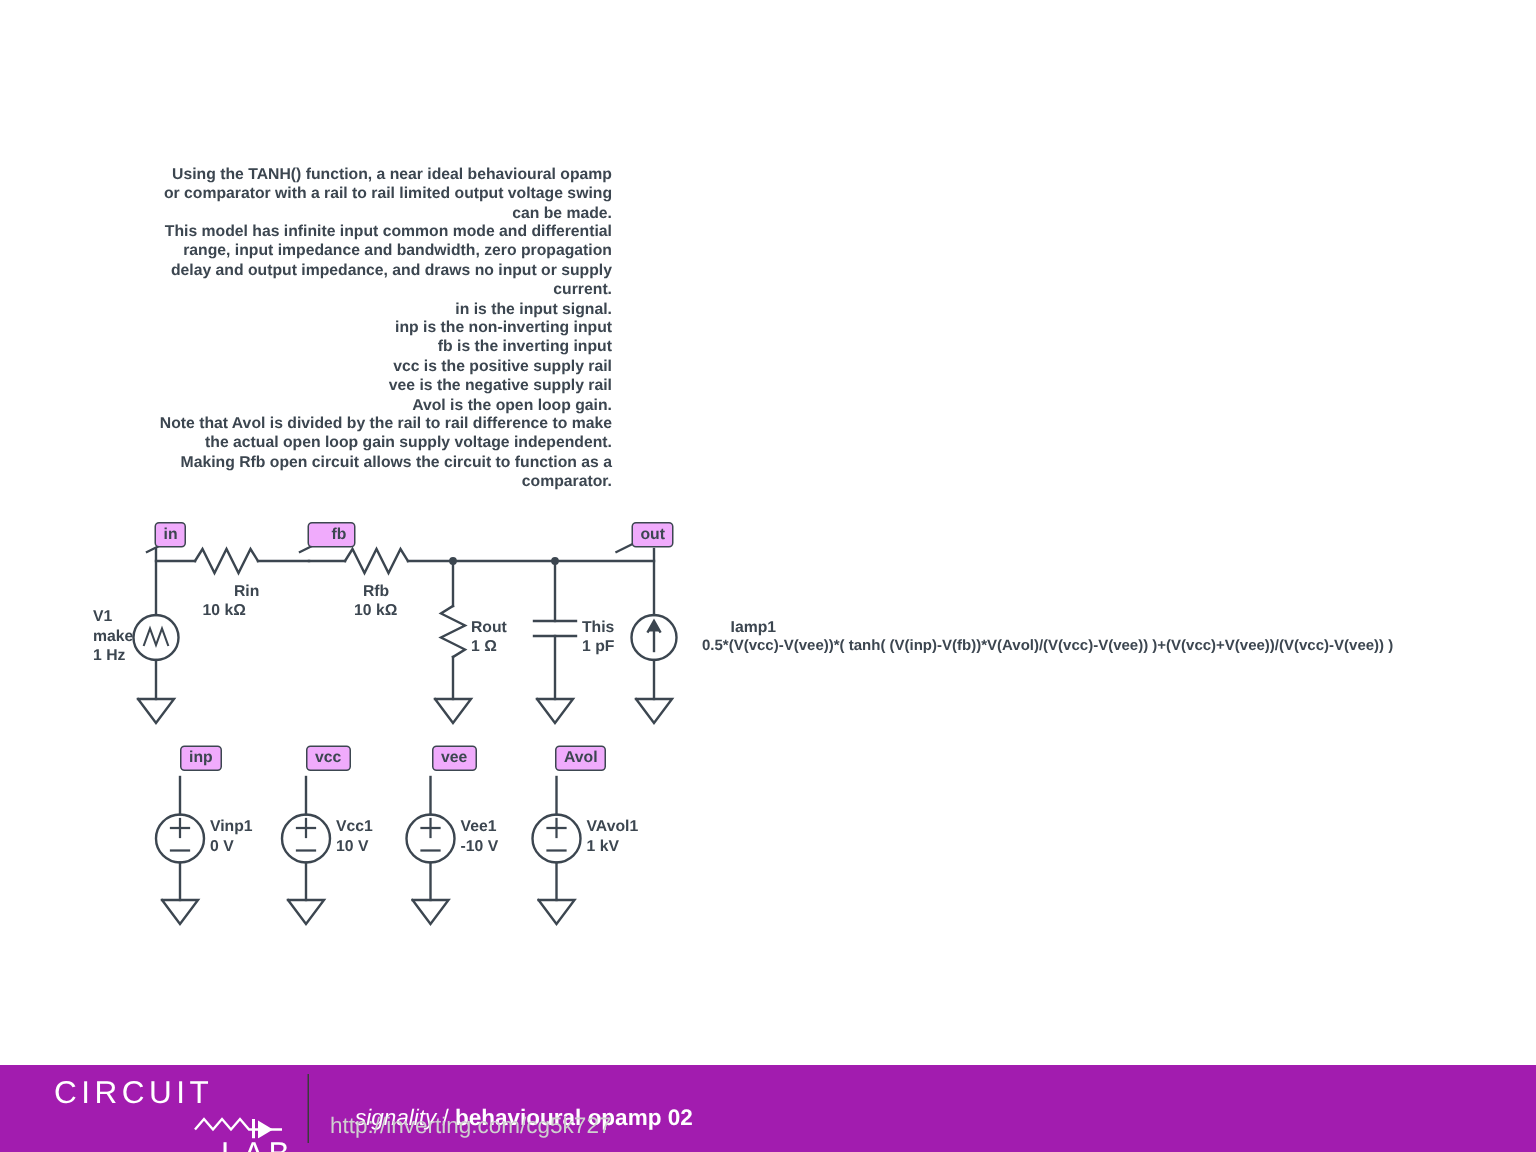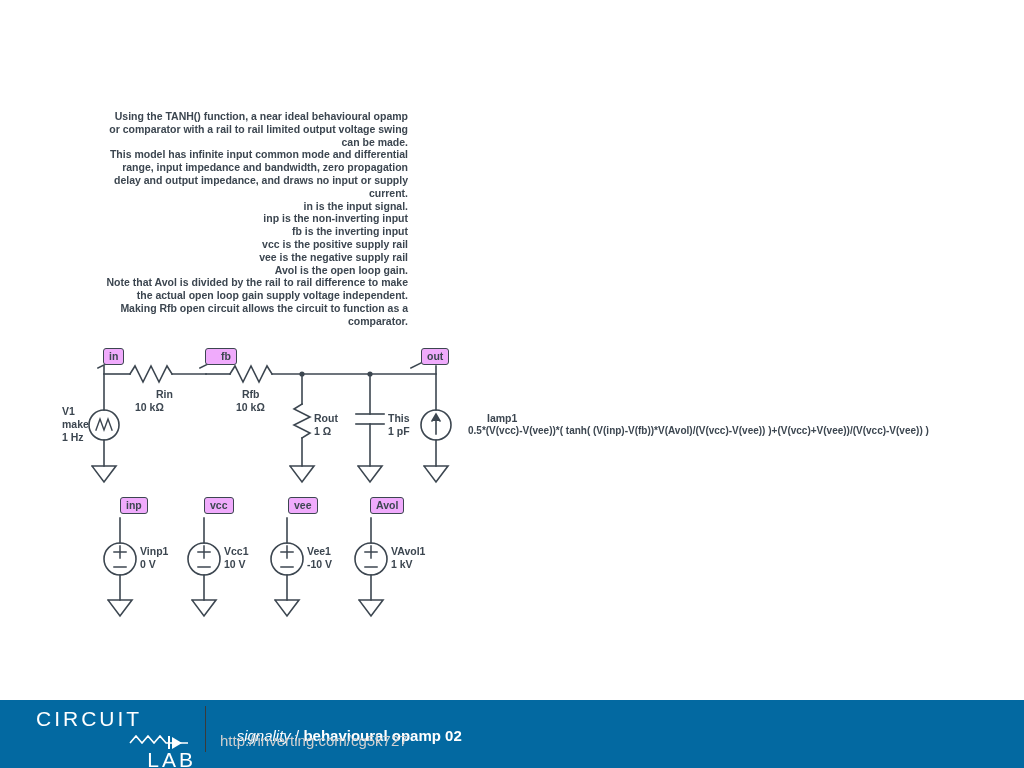--- a/index.html
+++ b/index.html
@@ -53,22 +53,22 @@
     padding: 1px 5px 2px 5px;
     line-height: 12px;
     text-align: center;
   }
   
   #footer {
     position: absolute;
     left: 0;
     bottom: 0;
     width: 1024px;
-    height: 68px;
-    background: #0369a1;
+    height: 58px;
+    background: #a21caf;
   }
   #footer-divider {
     position: absolute;
     left: 205px;
     top: 6px;
     width: 1px;
     height: 46px;
     background: #3a3a3a;
   }
   .logo-wrap {

